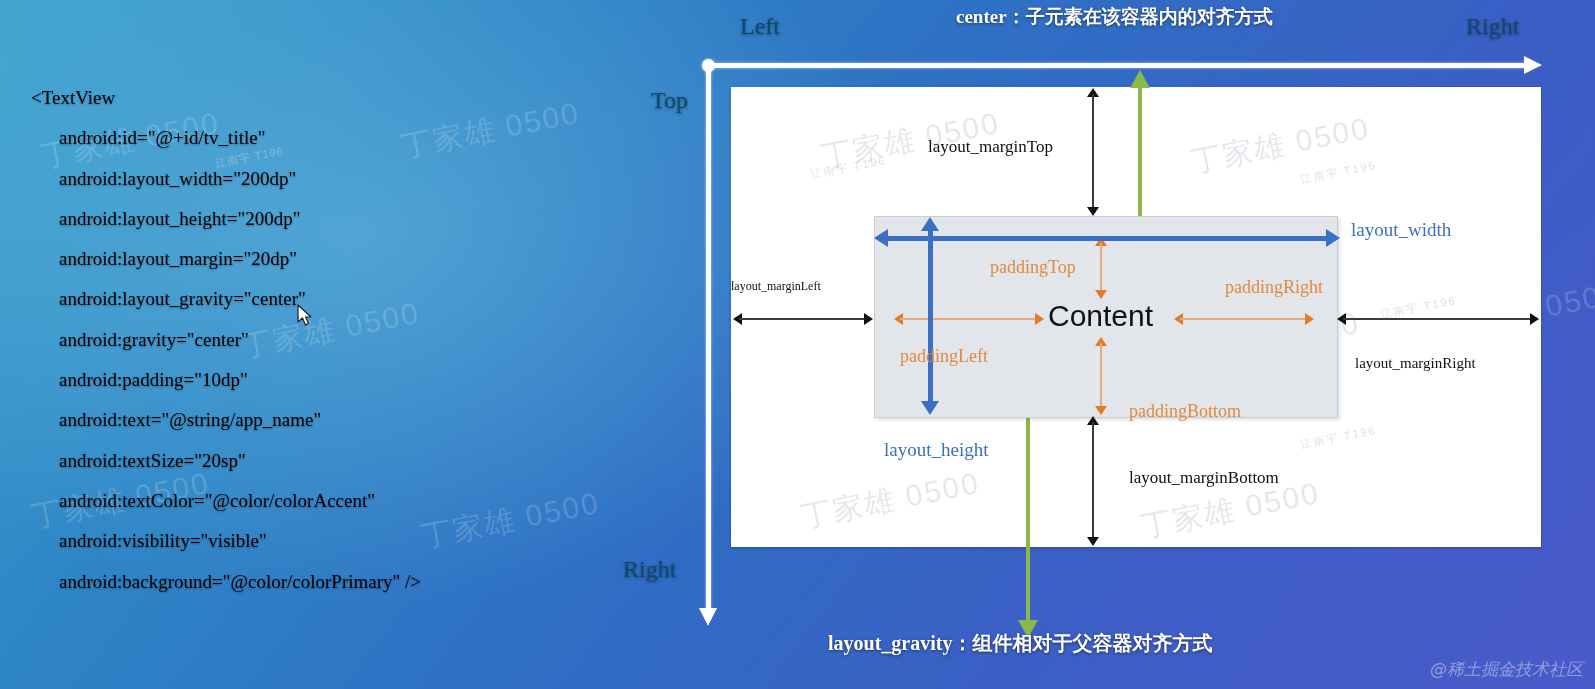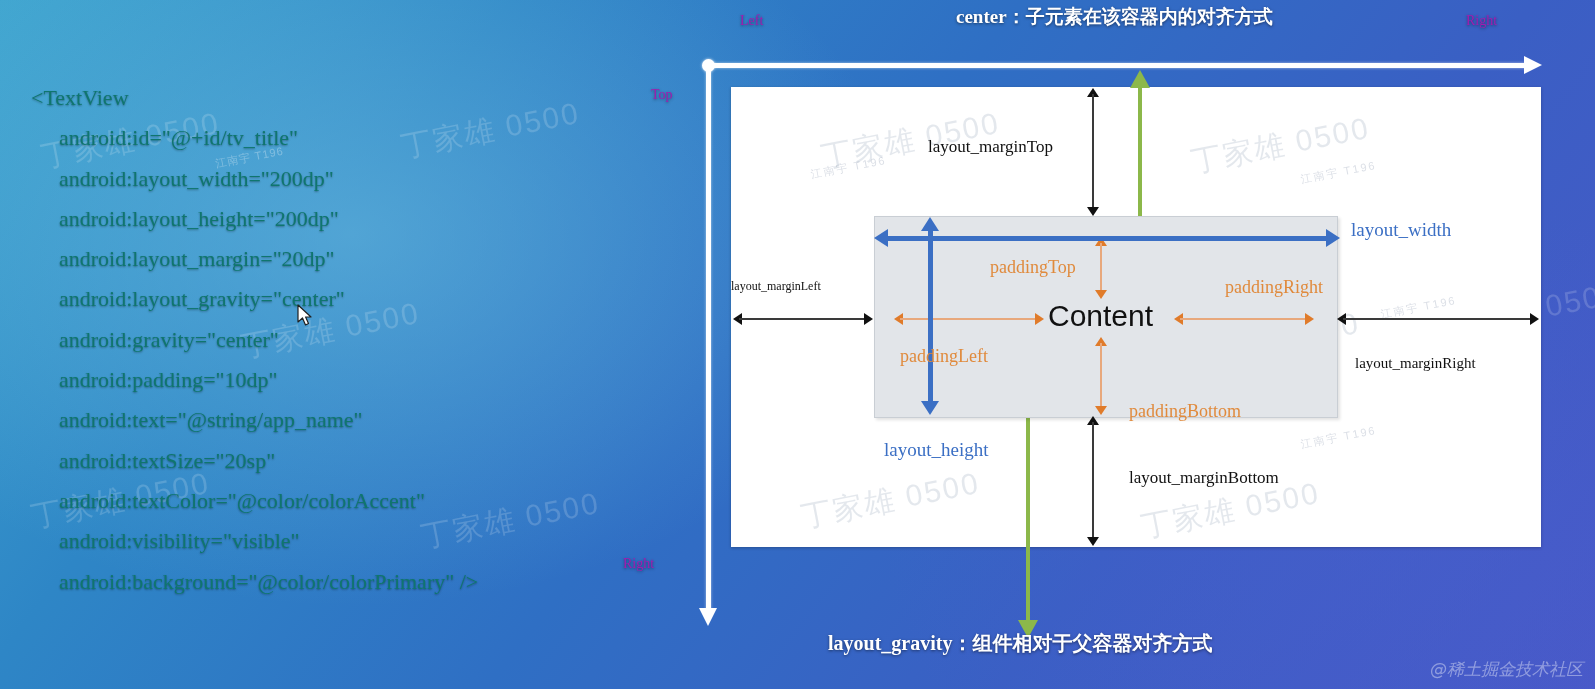--- a/index.html
+++ b/index.html
@@ -22,21 +22,21 @@
     transform:rotate(-11deg);user-select:none;pointer-events:none;
     letter-spacing:2px;
   }
   .wm.sm{font-size:11px;color:rgba(255,255,255,0.30);letter-spacing:1px;}
   .wm.dk{color:rgba(90,110,140,0.16);}
   .wm.dk2{color:rgba(90,110,140,0.22);font-size:11px;}
 
   
   #code-panel{position:absolute;left:31px;top:78px;width:600px;}
   .code-line{
-    color:#0f766e;font-size:22px;line-height:40.3px;white-space:pre;
+    color:#000000;font-size:19px;line-height:40.3px;white-space:pre;
     text-shadow:0 1px 2px rgba(0,0,0,0.35);
     font-family:"Liberation Serif", serif;
   }
   .code-line.indent{padding-left:28px;}
 
   
   #diagram-panel{
     position:absolute;left:731px;top:87px;width:810px;height:460px;
     background:#ffffff;
     box-shadow:0 1px 3px rgba(0,0,0,0.25);
@@ -60,21 +60,21 @@
     position:absolute;left:706px;top:63px;width:5px;height:550px;background:#ffffff;
     box-shadow:0 0 3px rgba(255,255,255,0.6);
   }
   #axis-vertical-arrow{
     position:absolute;left:699px;top:608px;width:0;height:0;
     border-top:18px solid #ffffff;border-left:9px solid transparent;border-right:9px solid transparent;
   }
 
   
   .axis-label{
-    position:absolute;color:#a21caf;font-size:14px;
+    position:absolute;color:#0c4a6e;font-size:24px;
     text-shadow:0 1px 3px rgba(0,0,0,0.45);white-space:nowrap;
   }
   #label-left{left:740px;top:13px;}
   #label-right{left:1466px;top:13px;}
   #label-top{left:651px;top:87px;}
   #label-bottom{left:623px;top:556px;}
 
   
   .cn-note{
     position:absolute;color:#ffffff;white-space:nowrap;

